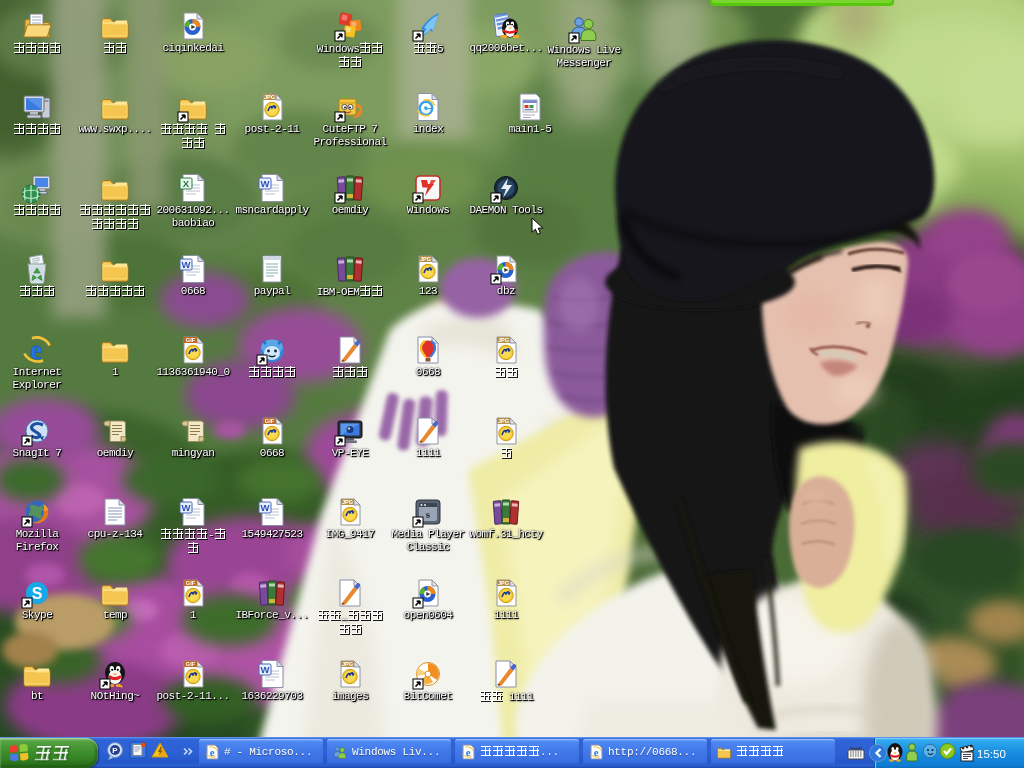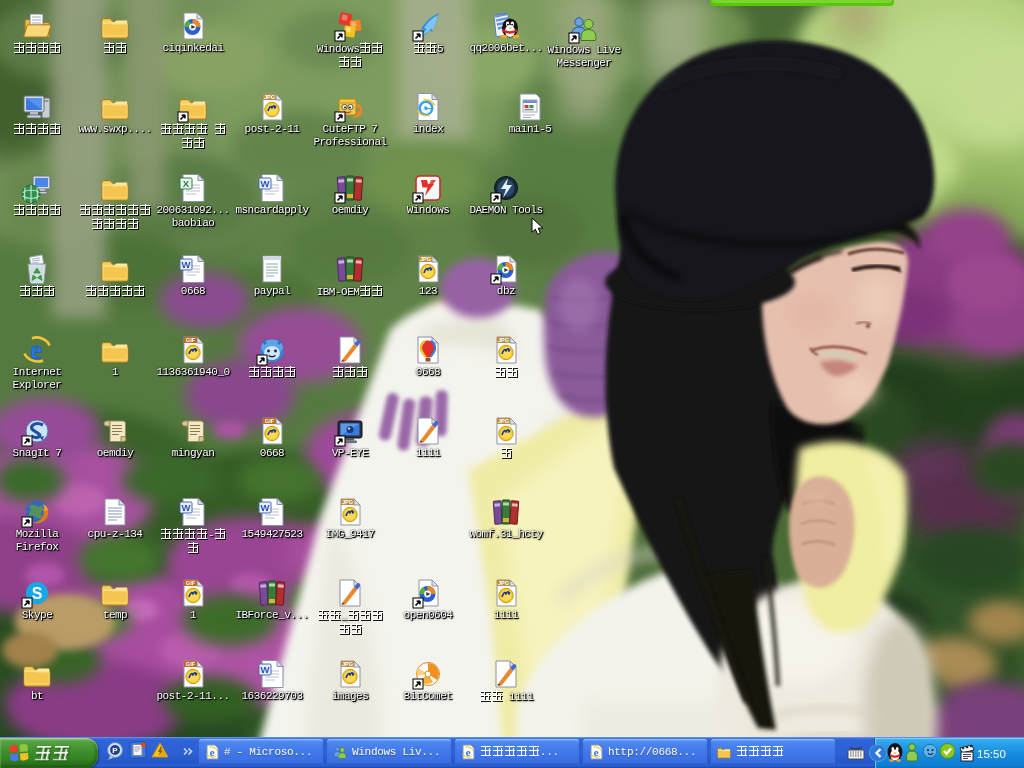--- a/index.html
+++ b/index.html
@@ -812,20 +812,28 @@
           <use href="#s_word"></use>
         </svg></div>
       <div class="lb">1549427523</div>
     </div>
 <div class="cell" style="left:312px;top:496px">
       <div class="icw"><svg viewBox="0 0 32 32" width="32" height="32">
           <use href="#s_jpg"></use>
         </svg></div>
       <div class="lb">IMG_9417</div>
     </div>
+<div class="cell" style="left:390px;top:496px">
+      <div class="icw"><svg viewBox="0 0 32 32" width="32" height="32">
+          <use href="#s_mpc"></use>
+        </svg><svg class="ar" viewBox="0 0 32 32" width="32" height="32">
+          <use href="#s_arrow"></use>
+        </svg></div>
+      <div class="lb">Media Player<br>Classic</div>
+    </div>
 <div class="cell" style="left:468px;top:496px">
       <div class="icw"><svg viewBox="0 0 32 32" width="32" height="32">
           <use href="#s_rar"></use>
         </svg></div>
       <div class="lb">womf.31_hcty</div>
     </div>
 <div class="cell" style="left:-1px;top:577px">
       <div class="icw"><svg viewBox="0 0 32 32" width="32" height="32">
           <use href="#s_sk"></use>
         </svg><svg class="ar" viewBox="0 0 32 32" width="32" height="32">
@@ -869,20 +877,28 @@
       <div class="icw"><svg viewBox="0 0 32 32" width="32" height="32">
           <use href="#s_jpg"></use>
         </svg></div>
       <div class="lb">1111</div>
     </div>
 <div class="cell" style="left:-1px;top:658px">
       <div class="icw"><svg viewBox="0 0 32 32" width="32" height="32">
           <use href="#s_folder"></use>
         </svg></div>
       <div class="lb">bt</div>
+    </div>
+<div class="cell" style="left:77px;top:658px">
+      <div class="icw"><svg viewBox="0 0 32 32" width="32" height="32">
+          <use href="#s_bb"></use>
+        </svg><svg class="ar" viewBox="0 0 32 32" width="32" height="32">
+          <use href="#s_arrow"></use>
+        </svg></div>
+      <div class="lb">NOtHing~</div>
     </div>
 <div class="cell" style="left:155px;top:658px">
       <div class="icw"><svg viewBox="0 0 32 32" width="32" height="32">
           <use href="#s_gif"></use>
         </svg></div>
       <div class="lb">post-2-11...</div>
     </div>
 <div class="cell" style="left:234px;top:658px">
       <div class="icw"><svg viewBox="0 0 32 32" width="32" height="32">
           <use href="#s_word"></use>

